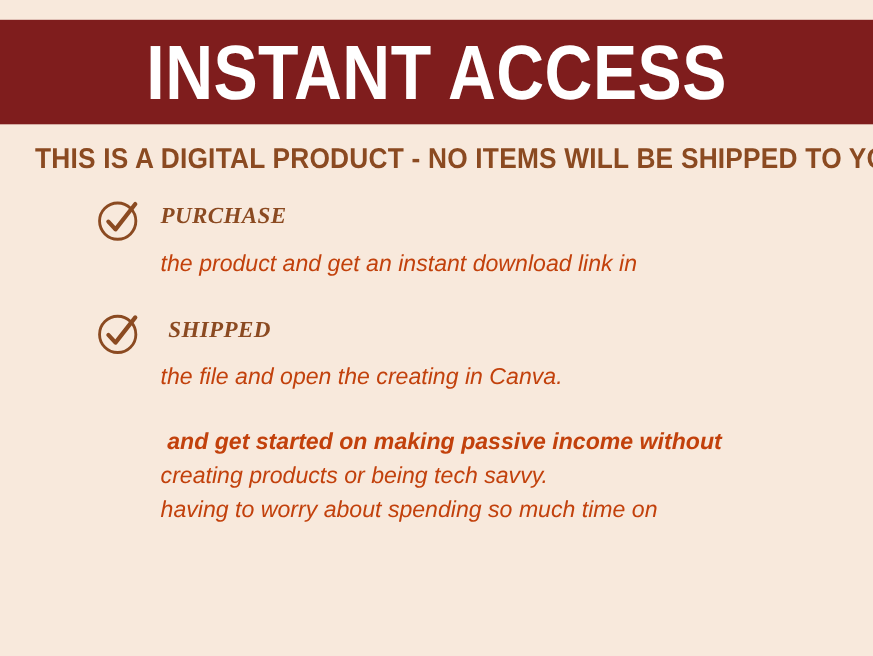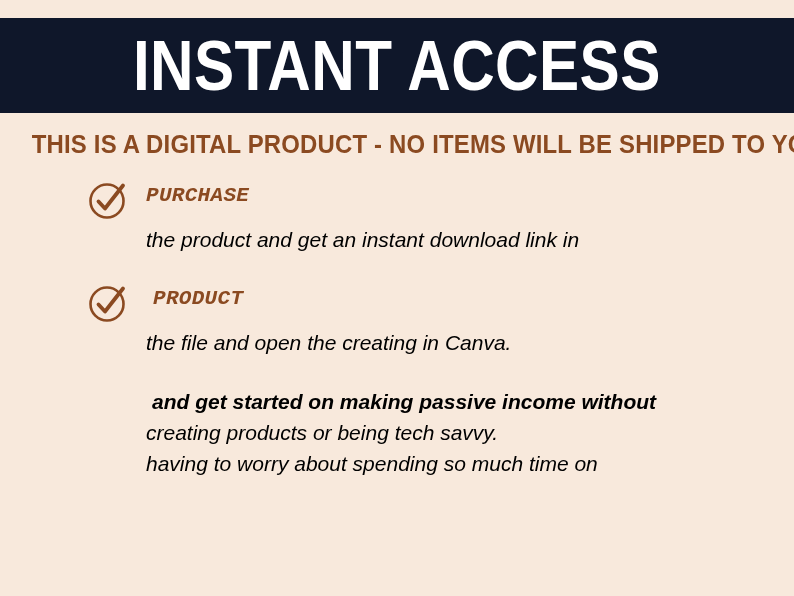--- a/index.html
+++ b/index.html
@@ -21,21 +21,21 @@
     box-sizing: border-box;
   }
 
   
   .header-banner {
     position: absolute;
     left: 0;
     top: 18px;
     width: 794px;
     height: 95px;
-    background: #0f172a;
+    background: #7f1d1d;
     display: flex;
     align-items: center;
     justify-content: center;
   }
   .header-title {
     color: #ffffff;
     font-family: "Liberation Sans Narrow", "Liberation Sans", sans-serif;
     font-weight: 700;
     font-size: 70px;
     line-height: 1;
@@ -81,34 +81,34 @@
   }
   .check-icon {
     width: 46px;
     height: 44px;
     margin-left: 86px;
     flex: 0 0 auto;
     display: block;
   }
   .item-heading {
     color: #8b4a21;
-    font-family: Liberation Mono, monospace;
+    font-family: Liberation Serif, serif;
     font-weight: 700;
     font-style: italic;
     font-size: 21px;
     line-height: 36px;
     letter-spacing: 0.3px;
     white-space: nowrap;
     padding-left: 14px;
   }
   .item-heading.indent-more {
     padding-left: 21px;
   }
   .item-body {
-    color: #000000;
+    color: #c2410c;
     font-family: "Liberation Sans", sans-serif;
     font-style: italic;
     font-weight: 400;
     font-size: 21px;
     line-height: 31px;
     margin-left: 146px;
     margin-top: 2px;
   }
   .item-body .bodyline {
     display: block;
@@ -149,21 +149,21 @@
         <span class="bodyline">the product and get an instant download link in</span>
       </div>
     </div>
 
     <div class="check-item" id="item-2">
       <div class="check-row">
         <svg class="check-icon" viewBox="0 0 46 44">
           <circle cx="21" cy="23" r="16.5" fill="none" stroke="#8b4a21" stroke-width="2.6"></circle>
           <path d="M12.5 23.5 L19 30.5 L37 7.5" fill="none" stroke="#8b4a21" stroke-width="3.8" stroke-linecap="round" stroke-linejoin="round"></path>
         </svg>
-        <div class="item-heading indent-more">PRODUCT</div>
+        <div class="item-heading indent-more">SHIPPED</div>
       </div>
       <div class="item-body">
         <span class="bodyline">the file and open the creating in Canva.</span>
       </div>
     </div>
 
     <div class="check-item" id="item-3">
       <div class="item-body">
         <span class="bodyline lead-space">and get started on making passive income without</span>
         <span class="bodyline">creating products or being tech savvy.</span>

